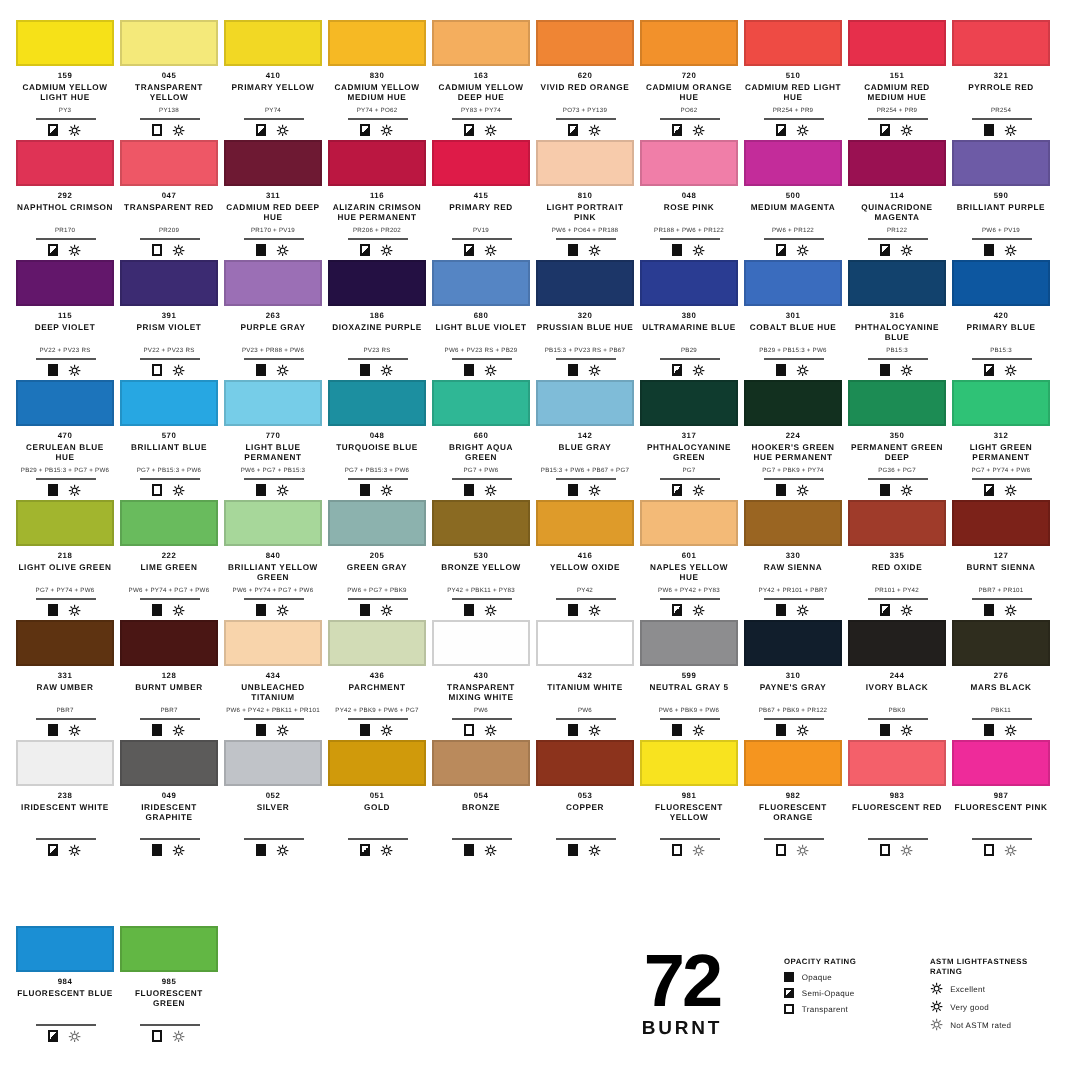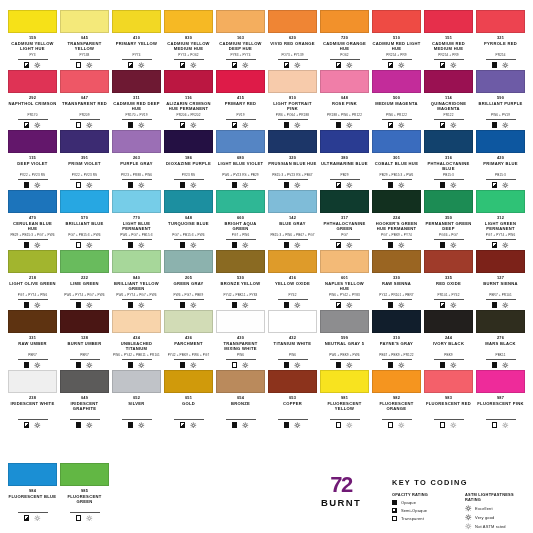--- a/index.html
+++ b/index.html
@@ -102,25 +102,25 @@
     width: 100%;
   }
   #count-block {
     position: absolute;
     left: 305px;
     top: 476px;
     width: 72px;
     text-align: center;
   }
   #count-num {
-    font-size: 22px;
+    font-size: 37px;
     font-weight: 700;
     letter-spacing: -1.5px;
     line-height: 0.82;
-    color: #701a75;
+    color: #000000;
     font-family: "Liberation Sans", sans-serif;
   }
   #count-label {
     font-size: 9.5px;
     font-weight: 700;
     letter-spacing: 1.4px;
     color: #111;
     margin-top: 3px;
   }
   #key-block {
@@ -1825,21 +1825,20 @@
         </div>
       </div>
   </div>
 
   <div id="count-block">
     <div id="count-num">72</div>
     <div id="count-label">BURNT</div>
   </div>
 
   <div id="key-block">
-    <div id="key-title">KEY TO CODING</div>
     <div id="key-cols">
       <div class="key-col">
         <div class="key-head">OPACITY RATING</div>
         <div id="key-opacity-items">
             <div class="key-item">
               <div class="op opaque"></div>
               <span class="txt">Opaque</span>
             </div>
             <div class="key-item">
               <div class="op semi"></div>

